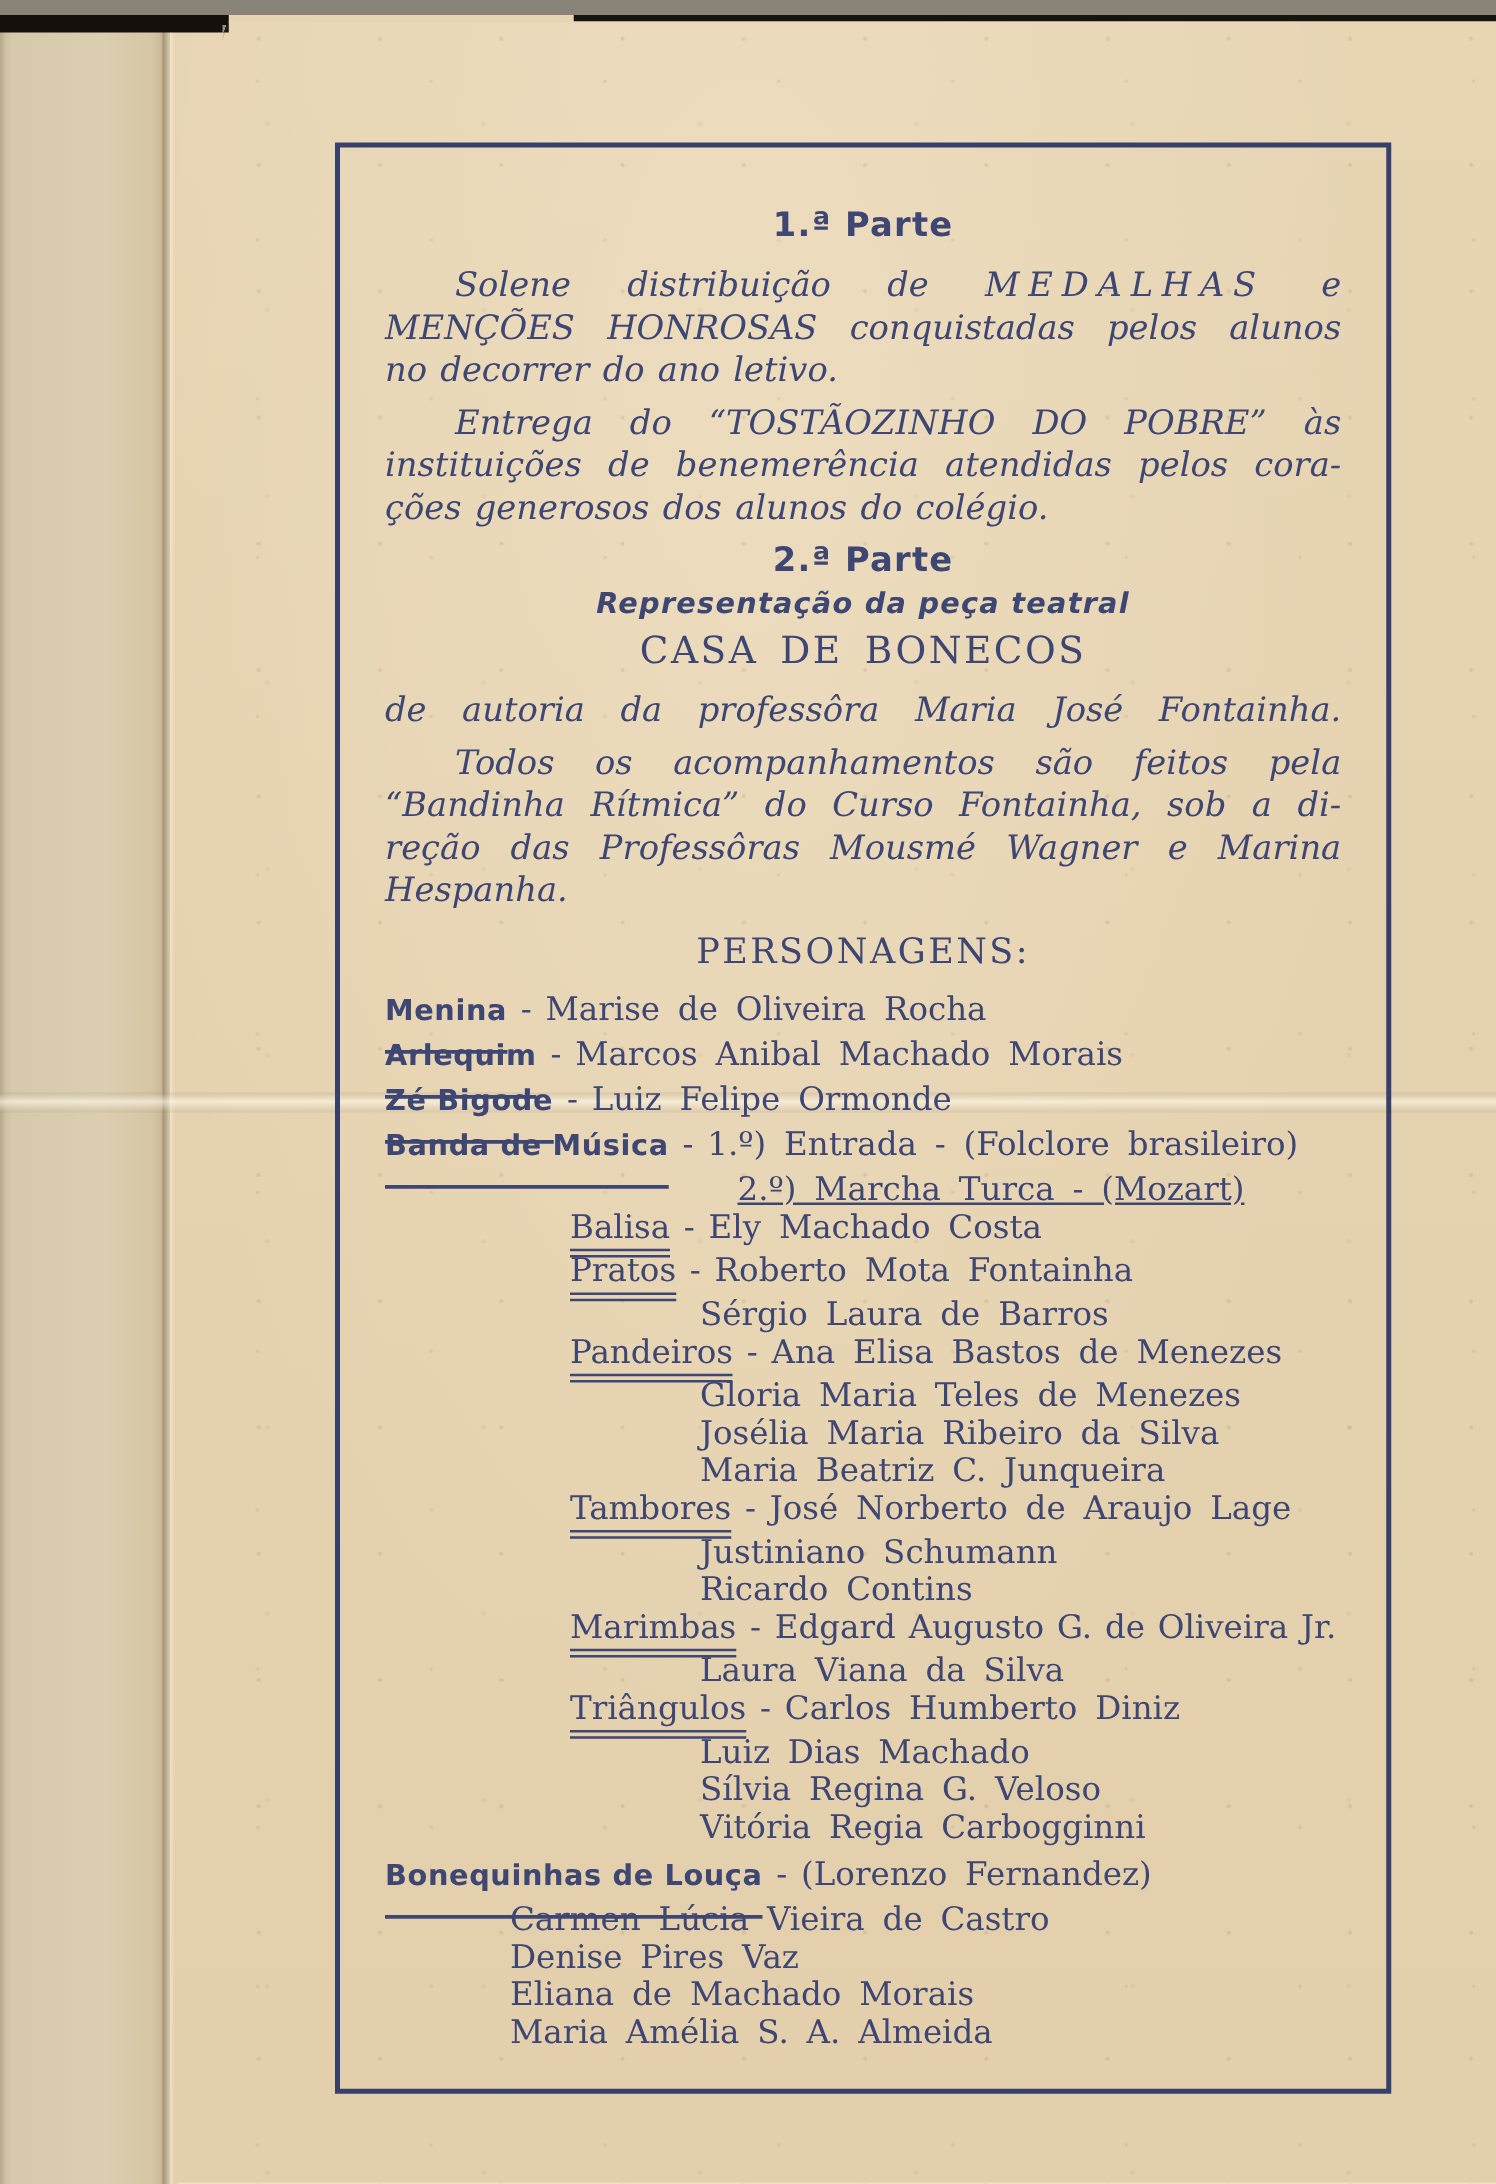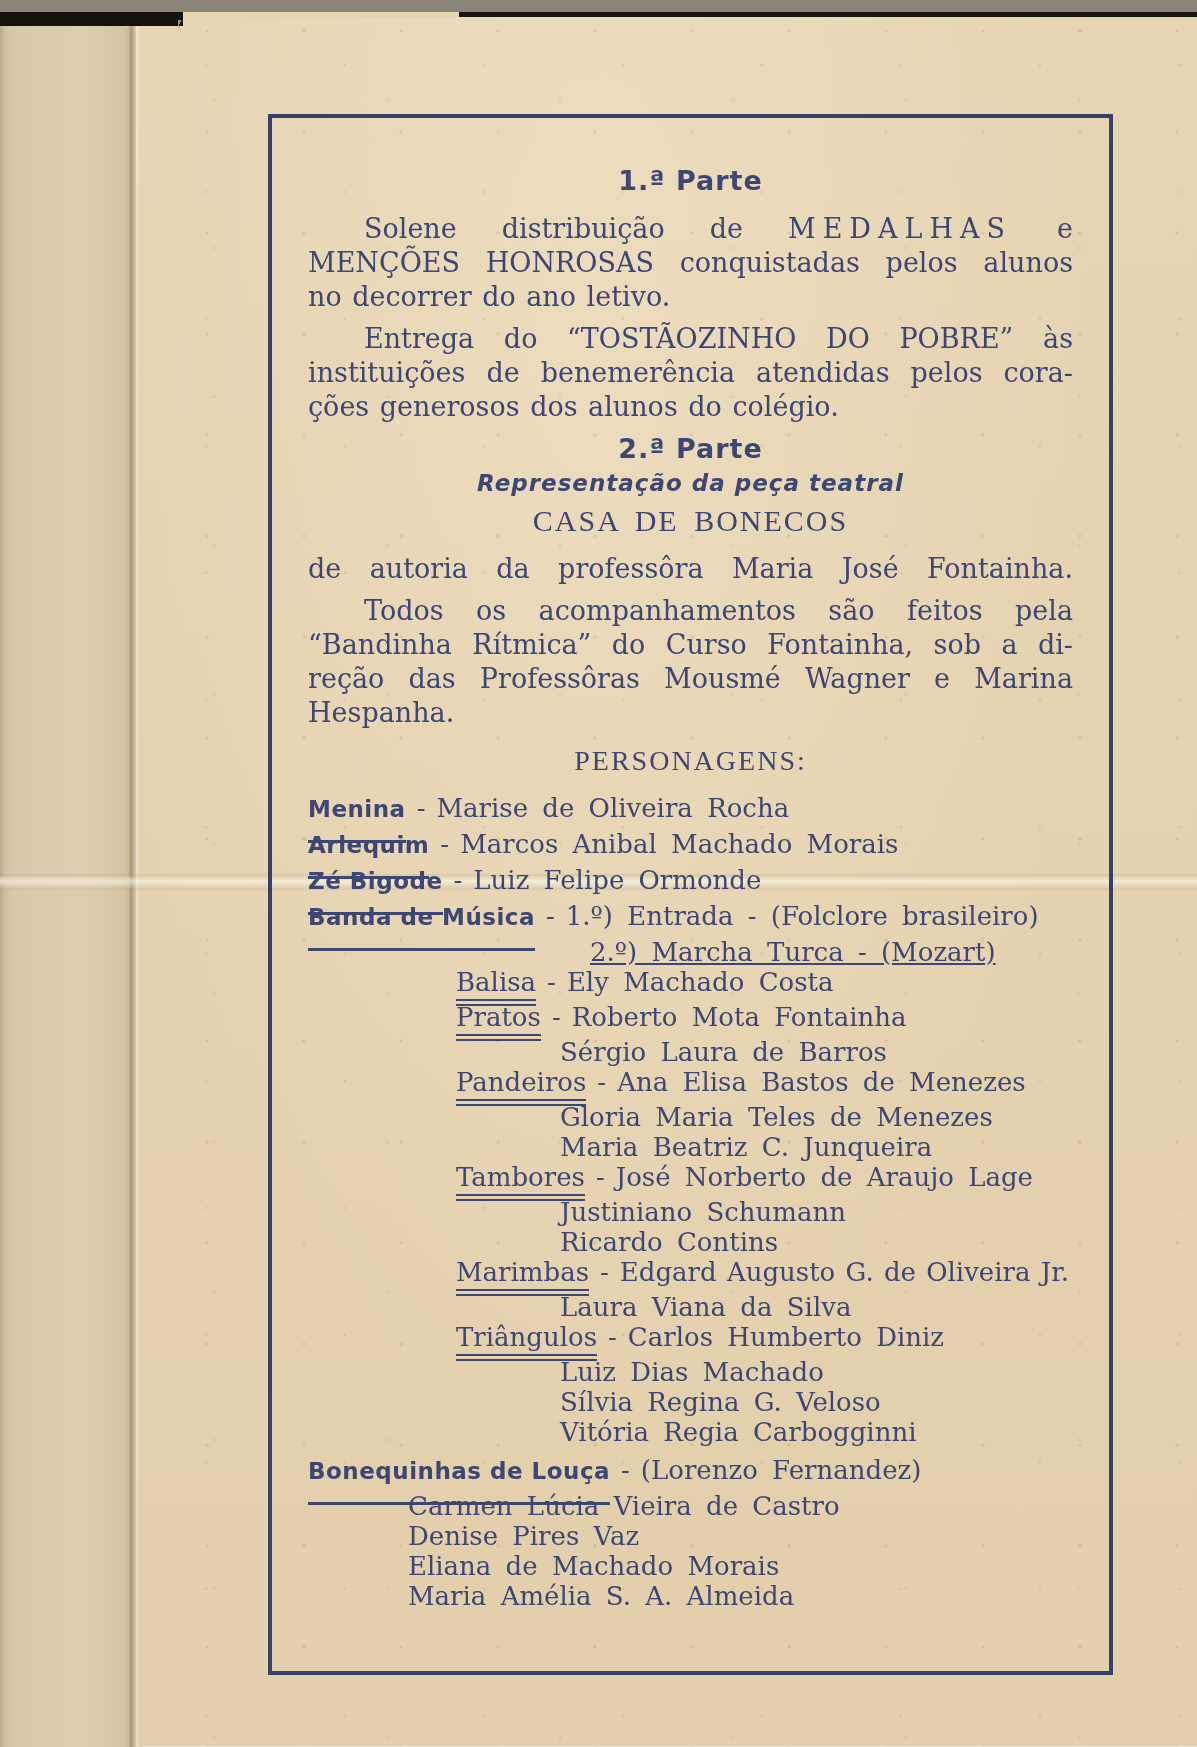--- a/index.html
+++ b/index.html
@@ -55,28 +55,28 @@
   .bottom-paper-lip{
     position:absolute;bottom:9px;left:142px;right:0;height:4px;
     background:rgba(255,248,232,0.45);
   }
   
   .frame{
     position:absolute;left:268px;top:102px;width:837px;height:1553px;
     border:4px solid #36406a;
   }
   .content{padding:46px 36px 0 36px;font-size:27px;line-height:34px;}
-  .center{text-align:center;font-family:Liberation Serif, serif;}
+  .center{text-align:center;}
   .sans{font-family:"DejaVu Sans","Liberation Sans",sans-serif;font-weight:bold;}
   .h-part{font-size:27px;letter-spacing:1px;margin:0 0 14px 0;}
   .h-part2{font-size:27px;letter-spacing:1px;margin:8px 0 2px 0;}
   .h-sub{font-size:23px;letter-spacing:1px;margin:0 0 4px 0;line-height:30px;font-style:italic;}
   .play-title{font-size:30px;letter-spacing:2px;word-spacing:6px;margin:2px 0 12px 0;line-height:38px;}
   .cast-heading{font-size:28px;letter-spacing:2px;margin:14px 0 16px 0;}
-  .para{margin:0 0 8px 0;word-spacing:2px;}
+  .para{margin:0 0 8px 0;word-spacing:2px;font-style:italic;}
   .jline{text-align:justify;text-align-last:justify;}
   .lline{text-align:left;}
   .first{text-indent:56px;}
   .spaced-caps{letter-spacing:7px;}
   
   .cast{margin-top:4px;font-size:26px;}
   .cast-row{line-height:28px;margin-bottom:2px;white-space:nowrap;}
   .cast-row.u{margin-bottom:7px;}
   .gap-top{margin-top:10px;}
   .ind0{padding-left:0;}
@@ -181,20 +181,23 @@
         <div class="cast-row ind2">
           <span class="cname">Sérgio Laura de Barros</span>
         </div>
         <div class="cast-row u ind1">
           <span class="role-serif">Pandeiros</span><span class="sep">-</span><span class="cname">Ana Elisa Bastos de Menezes</span>
         </div>
         <div class="cast-row ind2">
           <span class="cname">Gloria Maria Teles de Menezes</span>
         </div>
         <div class="cast-row ind2">
+          <span class="cname">Josélia Maria Ribeiro da Silva</span>
+        </div>
+        <div class="cast-row ind2">
           <span class="cname">Maria Beatriz C. Junqueira</span>
         </div>
         <div class="cast-row u ind1">
           <span class="role-serif">Tambores</span><span class="sep">-</span><span class="cname">José Norberto de Araujo Lage</span>
         </div>
         <div class="cast-row ind2">
           <span class="cname">Justiniano Schumann</span>
         </div>
         <div class="cast-row ind2">
           <span class="cname">Ricardo Contins</span>

